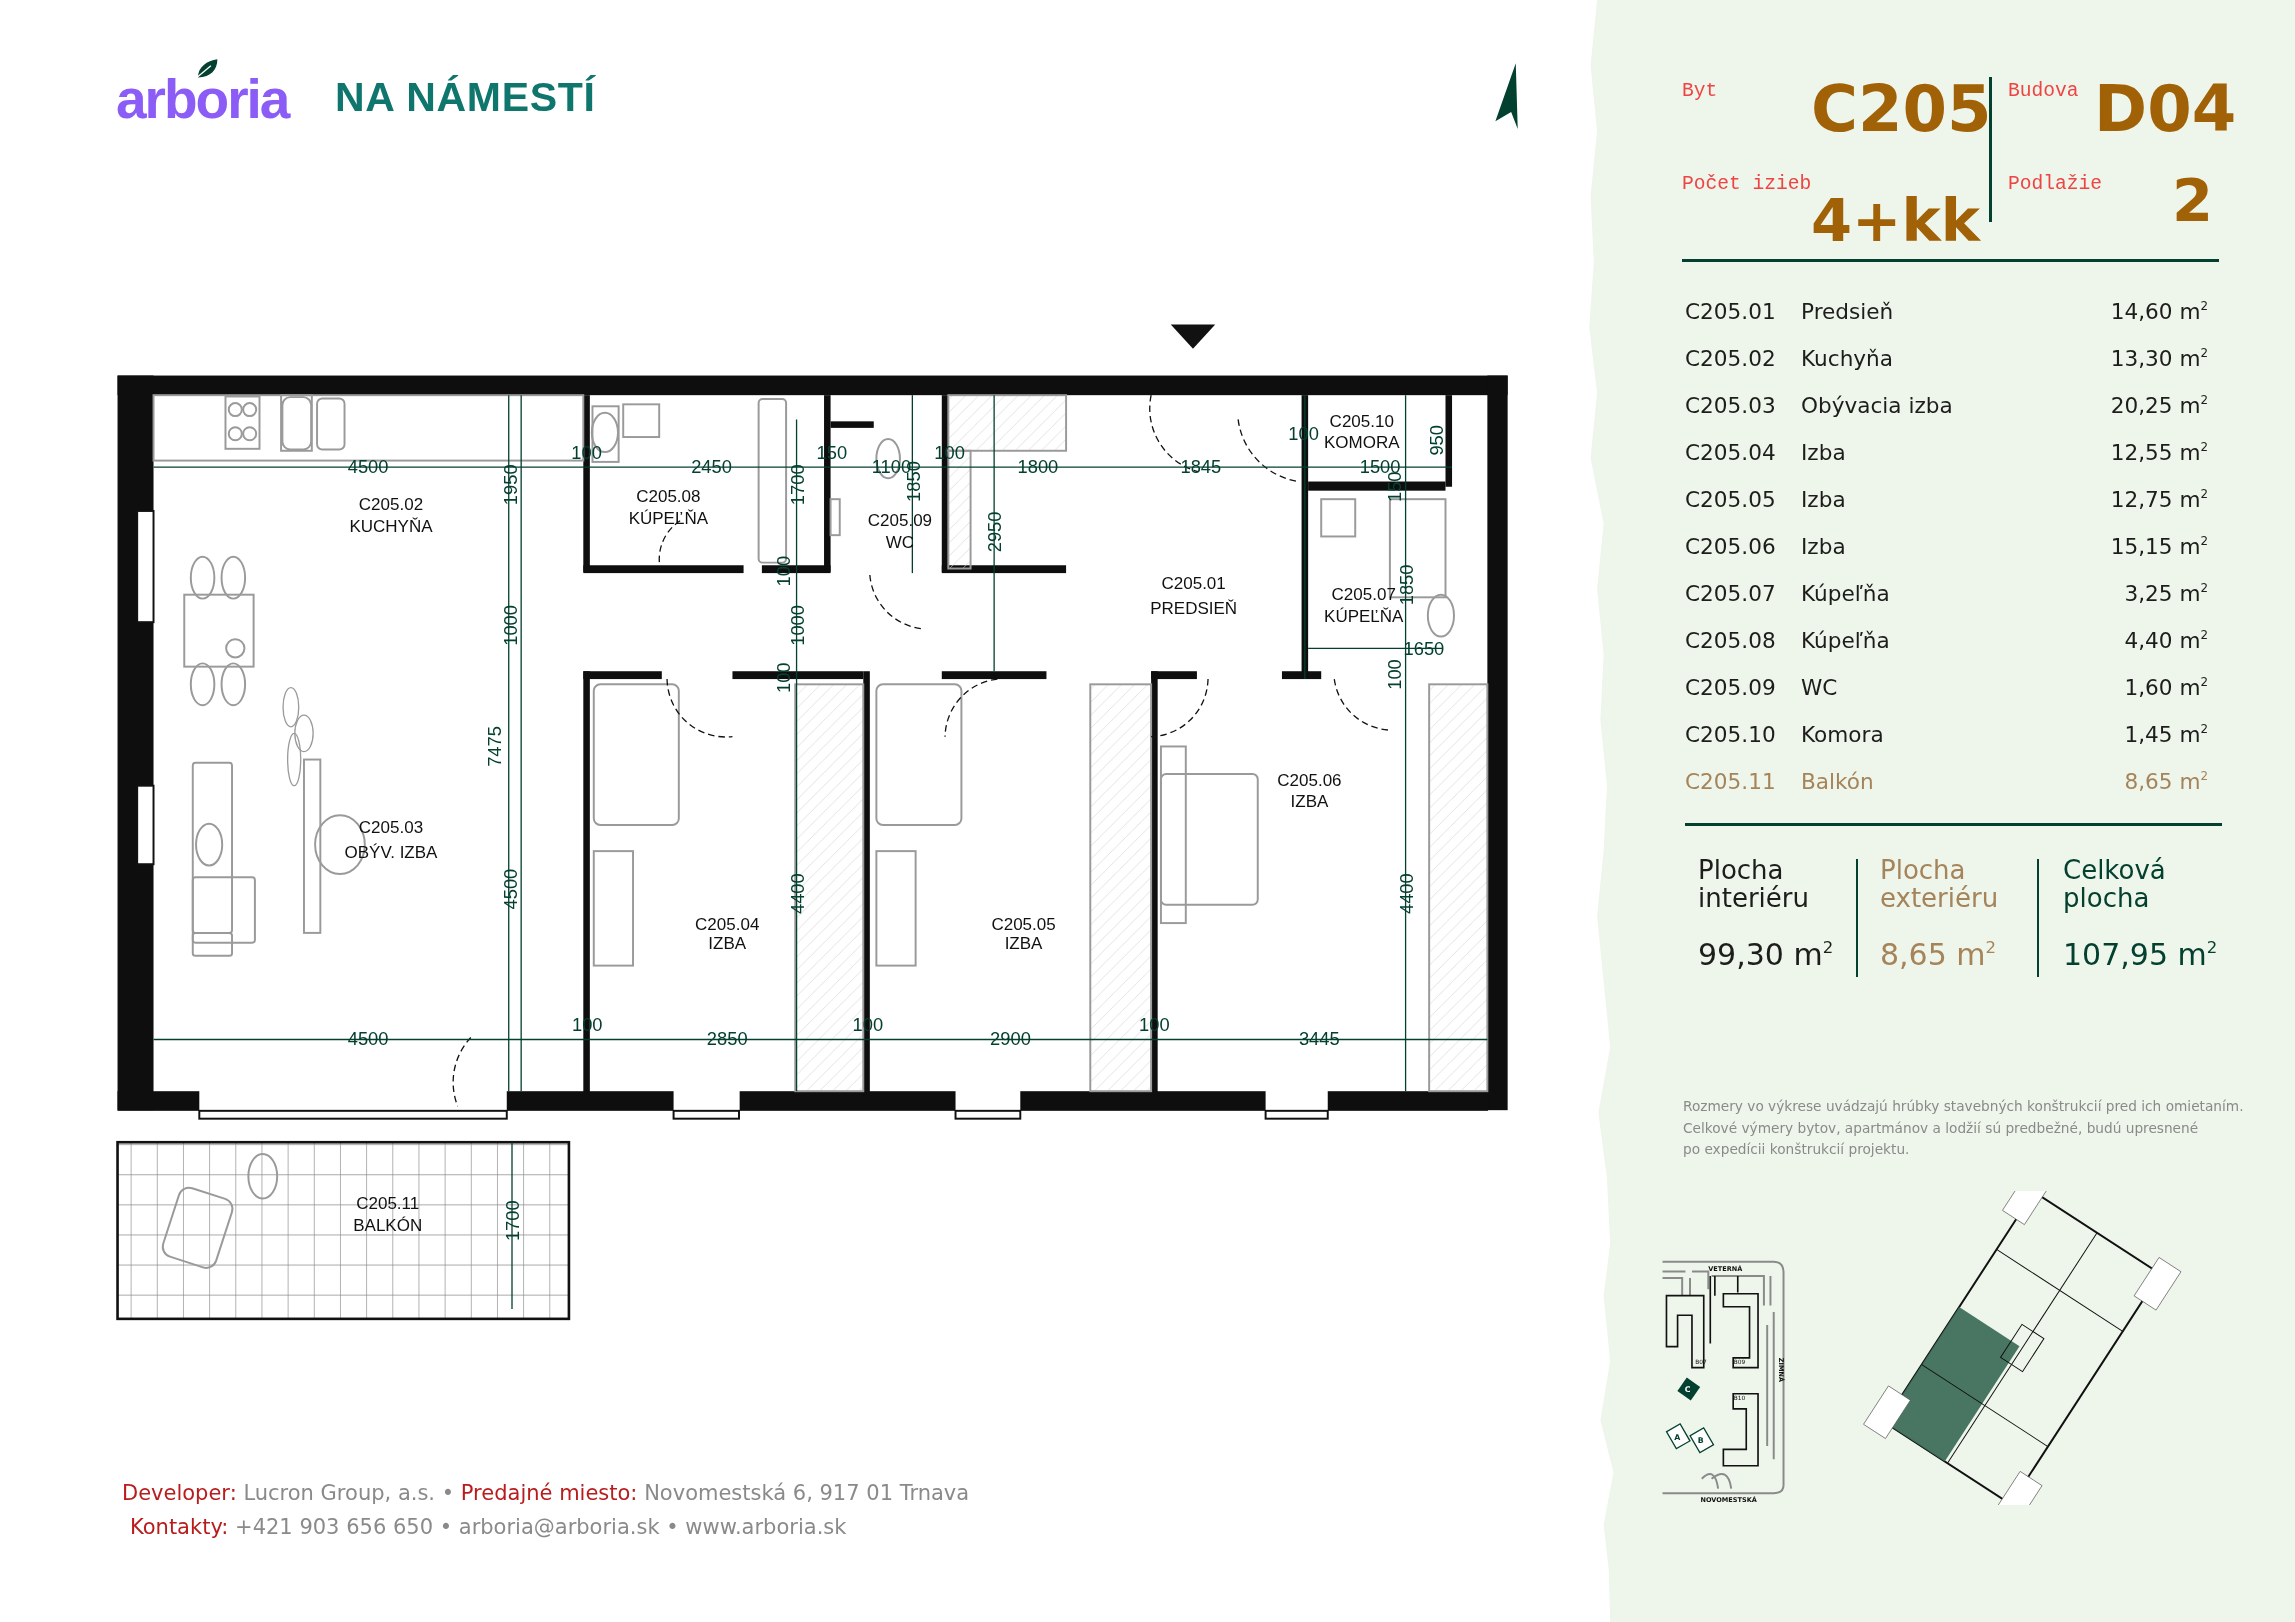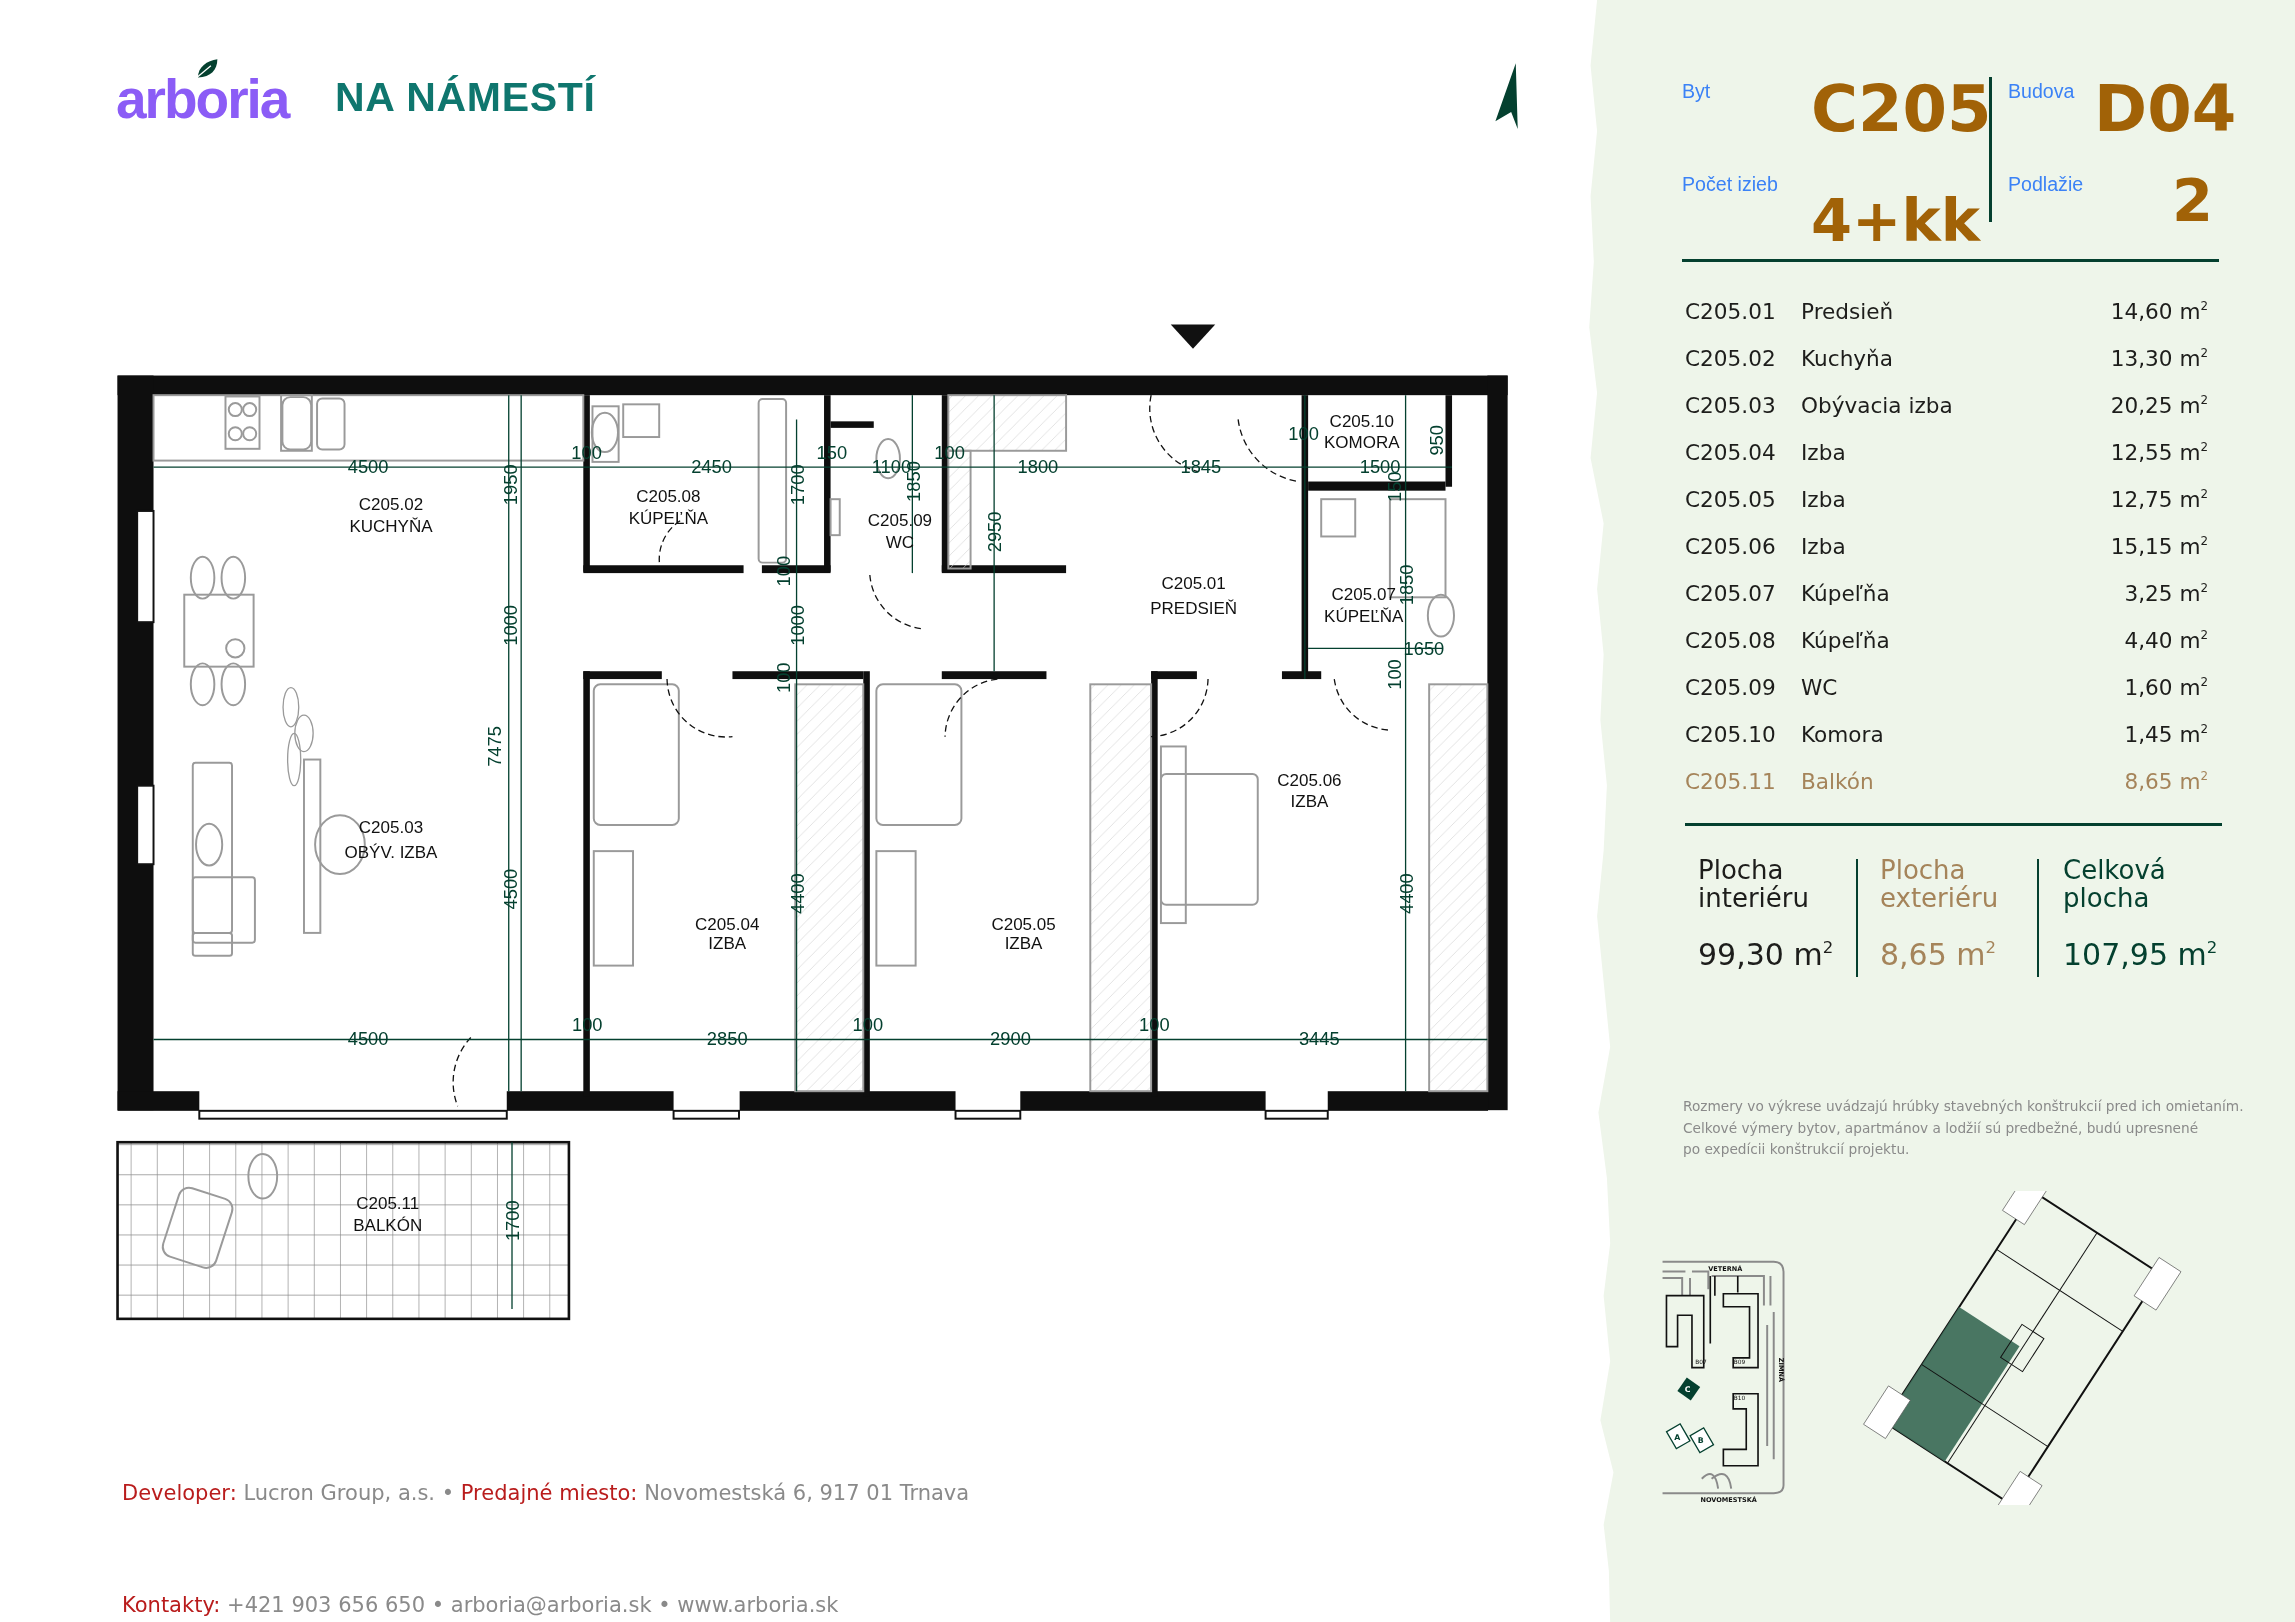--- a/index.html
+++ b/index.html
@@ -5,21 +5,21 @@
   html,body{margin:0;padding:0;}
   body{width:2295px;height:1623px;position:relative;overflow:hidden;background:#ffffff;font-family:"DejaVu Sans","Liberation Sans",sans-serif;color:#1d1d1b;}
   .abs{position:absolute;}
   
   .logo-word{left:116px;top:72px;font-family:"Liberation Sans",sans-serif;font-weight:700;font-size:55px;color:#8b5cf6;letter-spacing:-2px;line-height:1;}
   .logo-sub{left:335px;top:77px;font-family:"Liberation Sans",sans-serif;font-size:41px;color:#0f766e;letter-spacing:0.7px;line-height:1;font-weight:bold;}
   .leaf{left:194px;top:58px;width:26px;height:22px;}
   .north{left:1494px;top:62px;width:33px;height:69px;}
   
   .panel{left:1584px;top:0;width:712px;height:1623px;}
-  .lbl{font-size:19.6px;color:#3b82f6;font-family:Liberation Sans, sans-serif;}
+  .lbl{font-size:19.6px;color:#ef4444;font-family:Liberation Mono, monospace;}
   .big{font-family:"DejaVu Sans",sans-serif;font-weight:700;color:#a16207;line-height:1;}
   .vline{background:#04402f;width:2.6px;}
   .hline{background:#04402f;height:3.3px;}
   .rooms{left:1685px;top:288px;width:523px;}
   .room-row{display:flex;height:47px;align-items:center;font-size:21.6px;color:#1d1d1b;}
   .room-row .code{width:116px;}
   .room-row .name{flex:1;}
   .room-row .area{text-align:right;}
   .room-row.ext{color:#a5845a;}
   sup{font-size:0.55em;vertical-align:0.75em;}
@@ -408,21 +408,21 @@
   </g>
 </svg>
 
 <div class="abs footer" style="top:1481px;">
   <b>Developer:</b>
   <span>Lucron Group, a.s.</span>
   <span>•</span>
   <b>Predajné miesto:</b>
   <span>Novomestská 6, 917 01  Trnava</span>
 </div>
-<div class="abs footer" style="top:1593px;">
+<div class="abs footer" style="top:1515px;margin-left:8px;">
   <b>Kontakty:</b>
   <span>+421 903 656 650</span>
   <span>•</span>
   <span>arboria@arboria.sk</span>
   <span>•</span>
   <span>www.arboria.sk</span>
 </div>
 
 
 </body></html>

